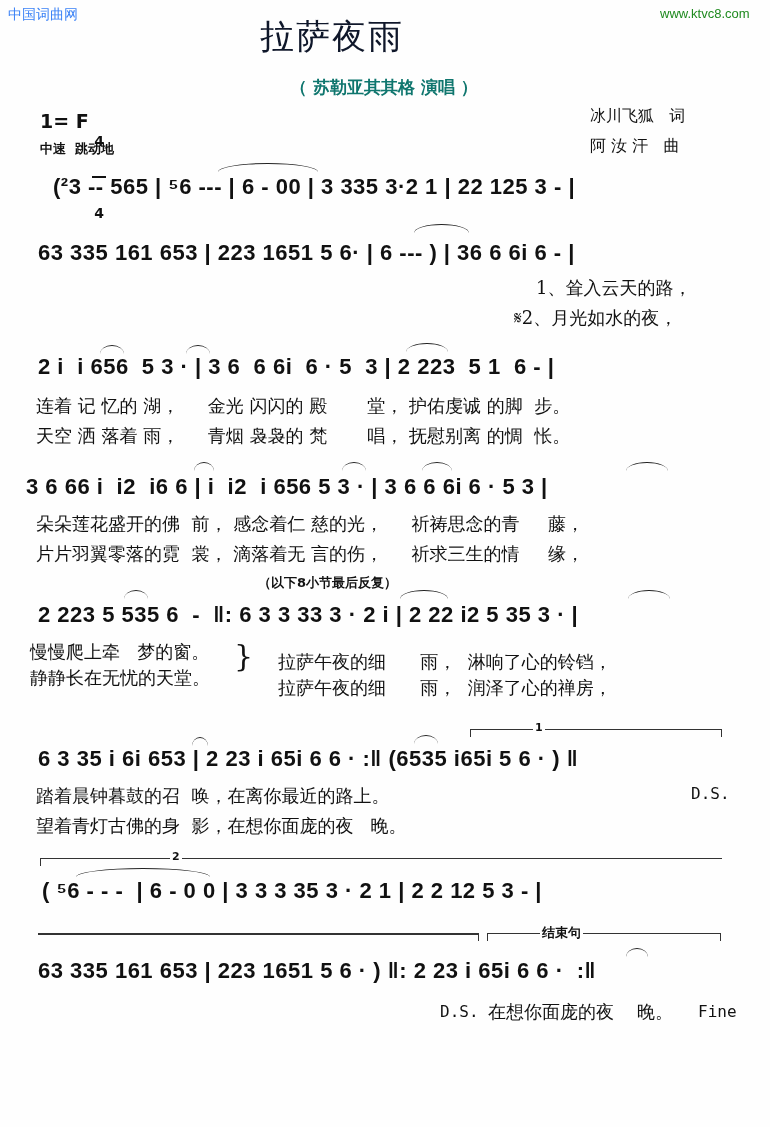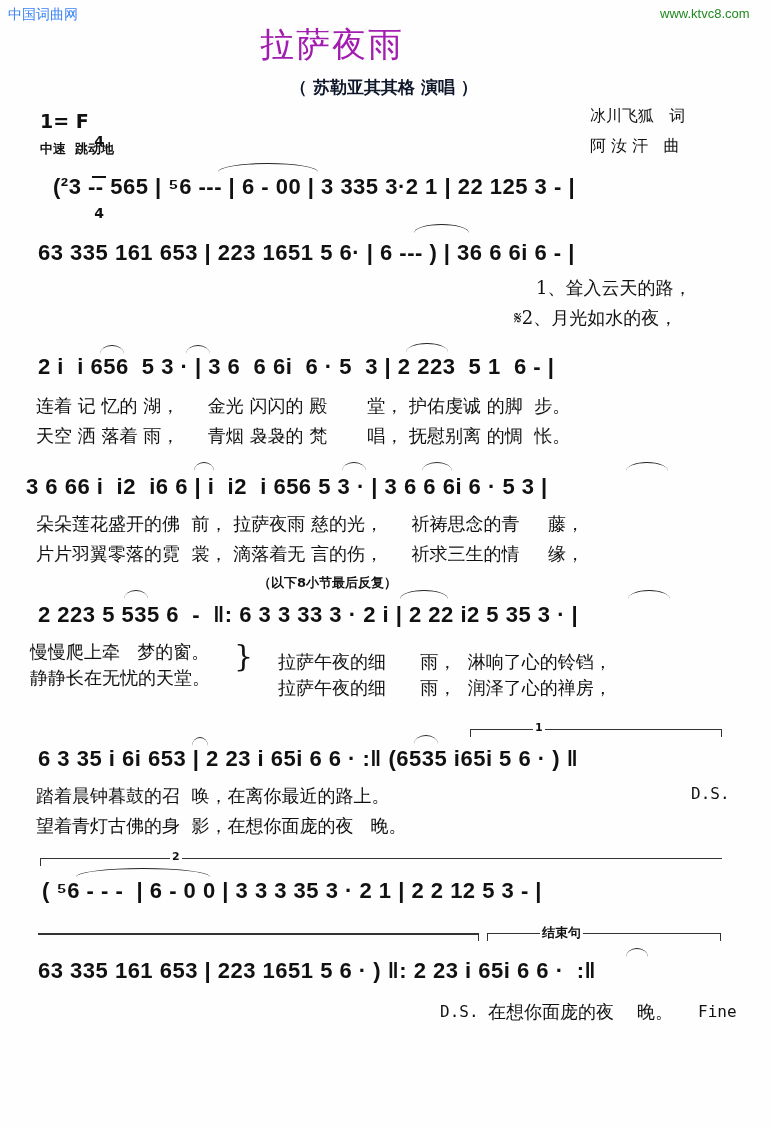--- a/index.html
+++ b/index.html
@@ -1,22 +1,22 @@
 <!DOCTYPE html>
 <html><head>
 <meta charset="utf-8">
 <style>
   html, body { margin: 0; padding: 0; background: #fefefe; }
   body { width: 770px; height: 1127px; position: relative; overflow: hidden;
          font-family: "DejaVu Sans", "Liberation Sans", sans-serif; color: #111; }
   .abs { position: absolute; white-space: pre; }
   .wm-cn { left: 8px; top: 6px; font-size: 14px; color: #3b82f6; }
   .wm-url { left: 660px; top: 6px; font-size: 13px; color: #1f8a1f; font-family: "Liberation Sans", sans-serif; }
-  .title { left: 0; width: 664px; top: 22px; text-align: center; font-size: 34px; color: #a21caf; letter-spacing: 2px; font-family: "DejaVu Serif", serif; }
-  .singer { left: 0; width: 768px; top: 76px; text-align: center; font-size: 17px; font-weight: bold; color: #0f172a; }
+  .title { left: 0; width: 664px; top: 14px; text-align: center; font-size: 34px; color: #0f172a; letter-spacing: 2px; font-family: "DejaVu Serif", serif; }
+  .singer { left: 0; width: 768px; top: 76px; text-align: center; font-size: 17px; font-weight: bold; color: #0f766e; }
   .key { left: 40px; top: 110px; font-size: 19px; font-weight: bold; text-align: right; }
   .timesig { left: 92px; top: 106px; width: 14px; font-size: 14px; font-weight: bold; text-align: center; line-height: 14px; }
   .timesig .line { display:block; border-top: 2px solid #111; margin: 0; }
   .tempo { left: 40px; top: 140px; font-size: 13px; font-weight: bold; }
   .credit { font-family: "DejaVu Serif", serif; font-size: 16px; }
   .notes { font-family: "Liberation Sans", sans-serif; font-weight: bold; font-size: 22px; letter-spacing: 0.5px; }
   .lyric { font-family: "DejaVu Serif", "Liberation Serif", serif; font-size: 18px; color: #111; }
   .small-note { font-size: 13px; font-weight: bold; }
   .bracket-line { position: absolute; border-top: 1.5px solid #333; }
   .bracket-tick { position: absolute; width: 0; border-left: 1.5px solid #333; height: 8px; }
@@ -58,21 +58,21 @@
 <div class="arc" style="left:406px; top:343px; width:42px;"></div>
 <div class="abs notes" style="left:38px; top:354px;">2 i  i 656  5 3 · | 3 6  6 6i  6 · 5  3 | 2 223  5 1  6 - |</div>
 <div class="abs lyric" style="left:36px; top:394px;text-align:right;">连着 记 忆的 湖，     金光 闪闪的 殿       堂， 护佑虔诚 的脚  步。</div>
 <div class="abs lyric" style="left:36px; top:424px;">天空 洒 落着 雨，     青烟 袅袅的 梵       唱， 抚慰别离 的惆  怅。</div>
 
 <div class="arc" style="left:194px; top:462px; width:20px;"></div>
 <div class="arc" style="left:342px; top:462px; width:24px;"></div>
 <div class="arc" style="left:422px; top:462px; width:30px;"></div>
 <div class="arc" style="left:626px; top:462px; width:42px;"></div>
 <div class="abs notes" style="left:26px; top:474px;">3 6 66 i  i2  i6 6 | i  i2  i 656 5 3 · | 3 6 6 6i 6 · 5 3 |</div>
-<div class="abs lyric" style="left:36px; top:512px;">朵朵莲花盛开的佛  前， 拉萨夜雨 慈的光，     祈祷思念的青     藤，</div>
+<div class="abs lyric" style="left:36px; top:512px;">朵朵莲花盛开的佛  前， 感念着仁 慈的光，     祈祷思念的青     藤，</div>
 <div class="abs lyric" style="left:36px; top:542px;">片片羽翼零落的霓  裳， 滴落着无 言的伤，     祈求三生的情     缘，</div>
 
 <div class="abs small-note" style="left:258px; top:574px;">（以下8小节最后反复）</div>
 
 <div class="arc" style="left:124px; top:590px; width:24px;"></div>
 <div class="arc" style="left:400px; top:590px; width:48px;"></div>
 <div class="arc" style="left:628px; top:590px; width:42px;"></div>
 <div class="abs notes" style="left:38px; top:602px;">2 223 5 535 6  -  ‖: 6 3 3 33 3 · 2 i | 2 22 i2 5 35 3 · |</div>
 <div class="abs lyric" style="left:30px; top:640px;">慢慢爬上牵   梦的窗。</div>
 <div class="abs lyric" style="left:30px; top:666px;">静静长在无忧的天堂。</div>

